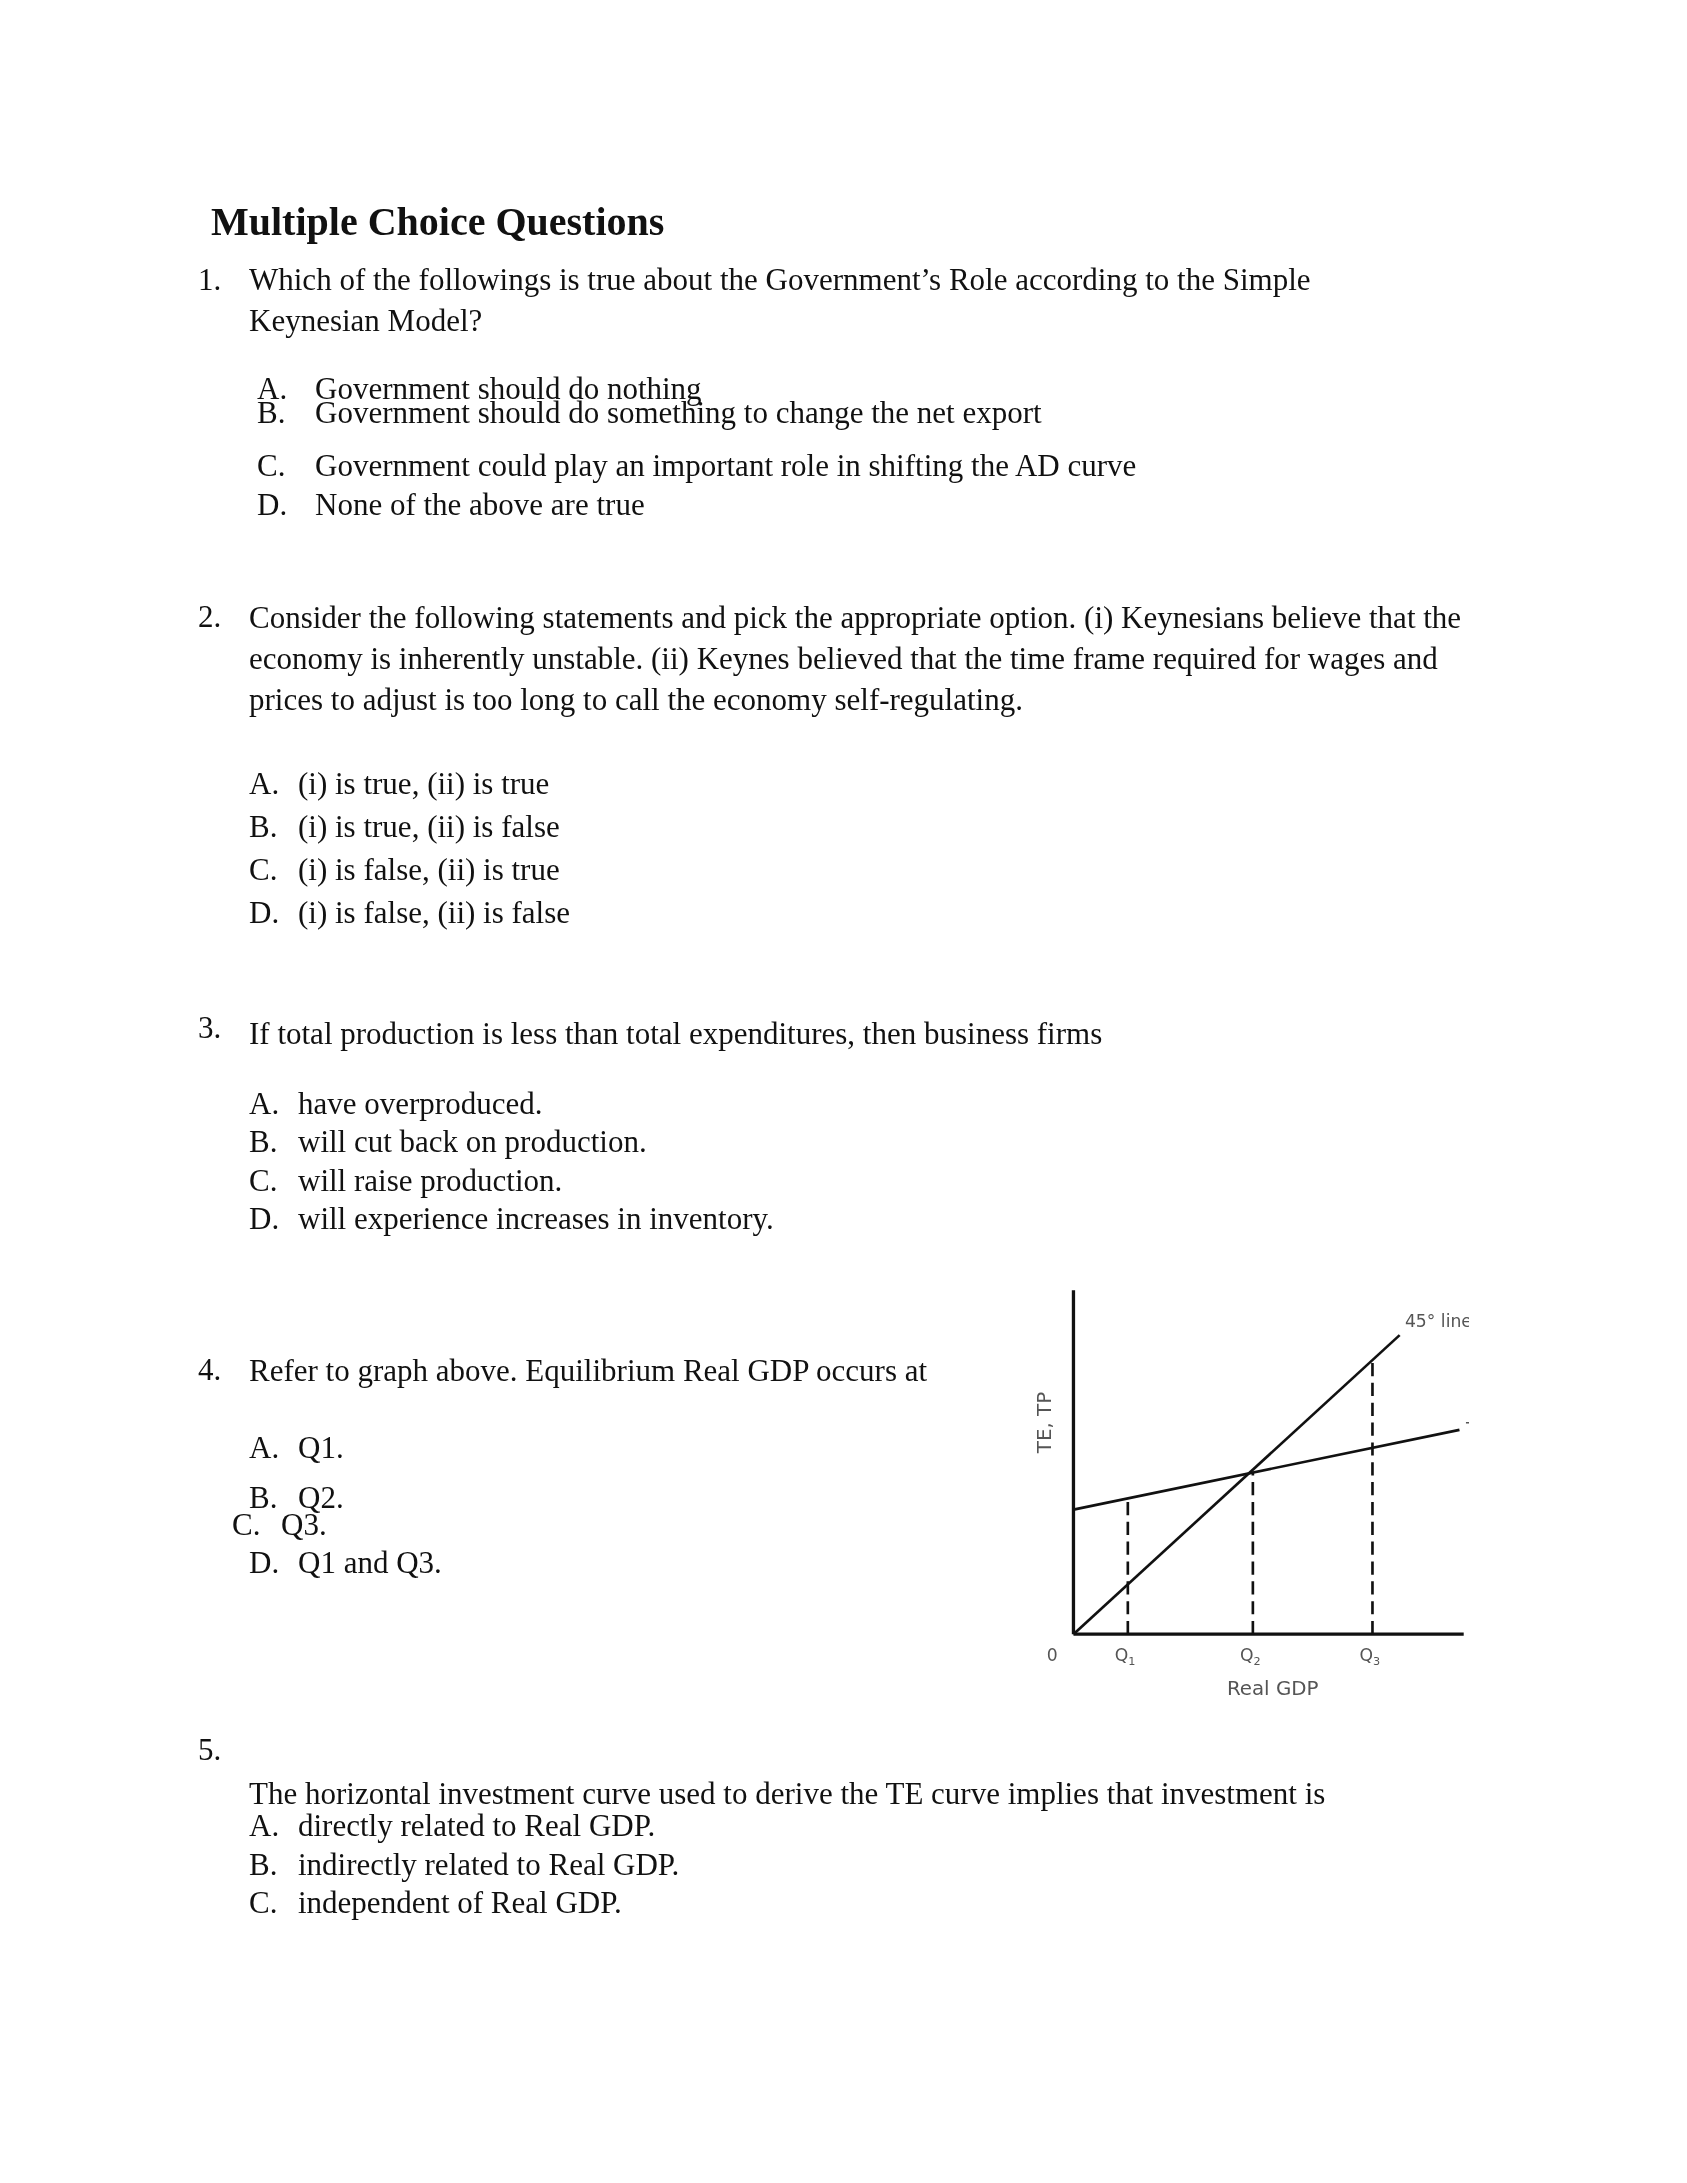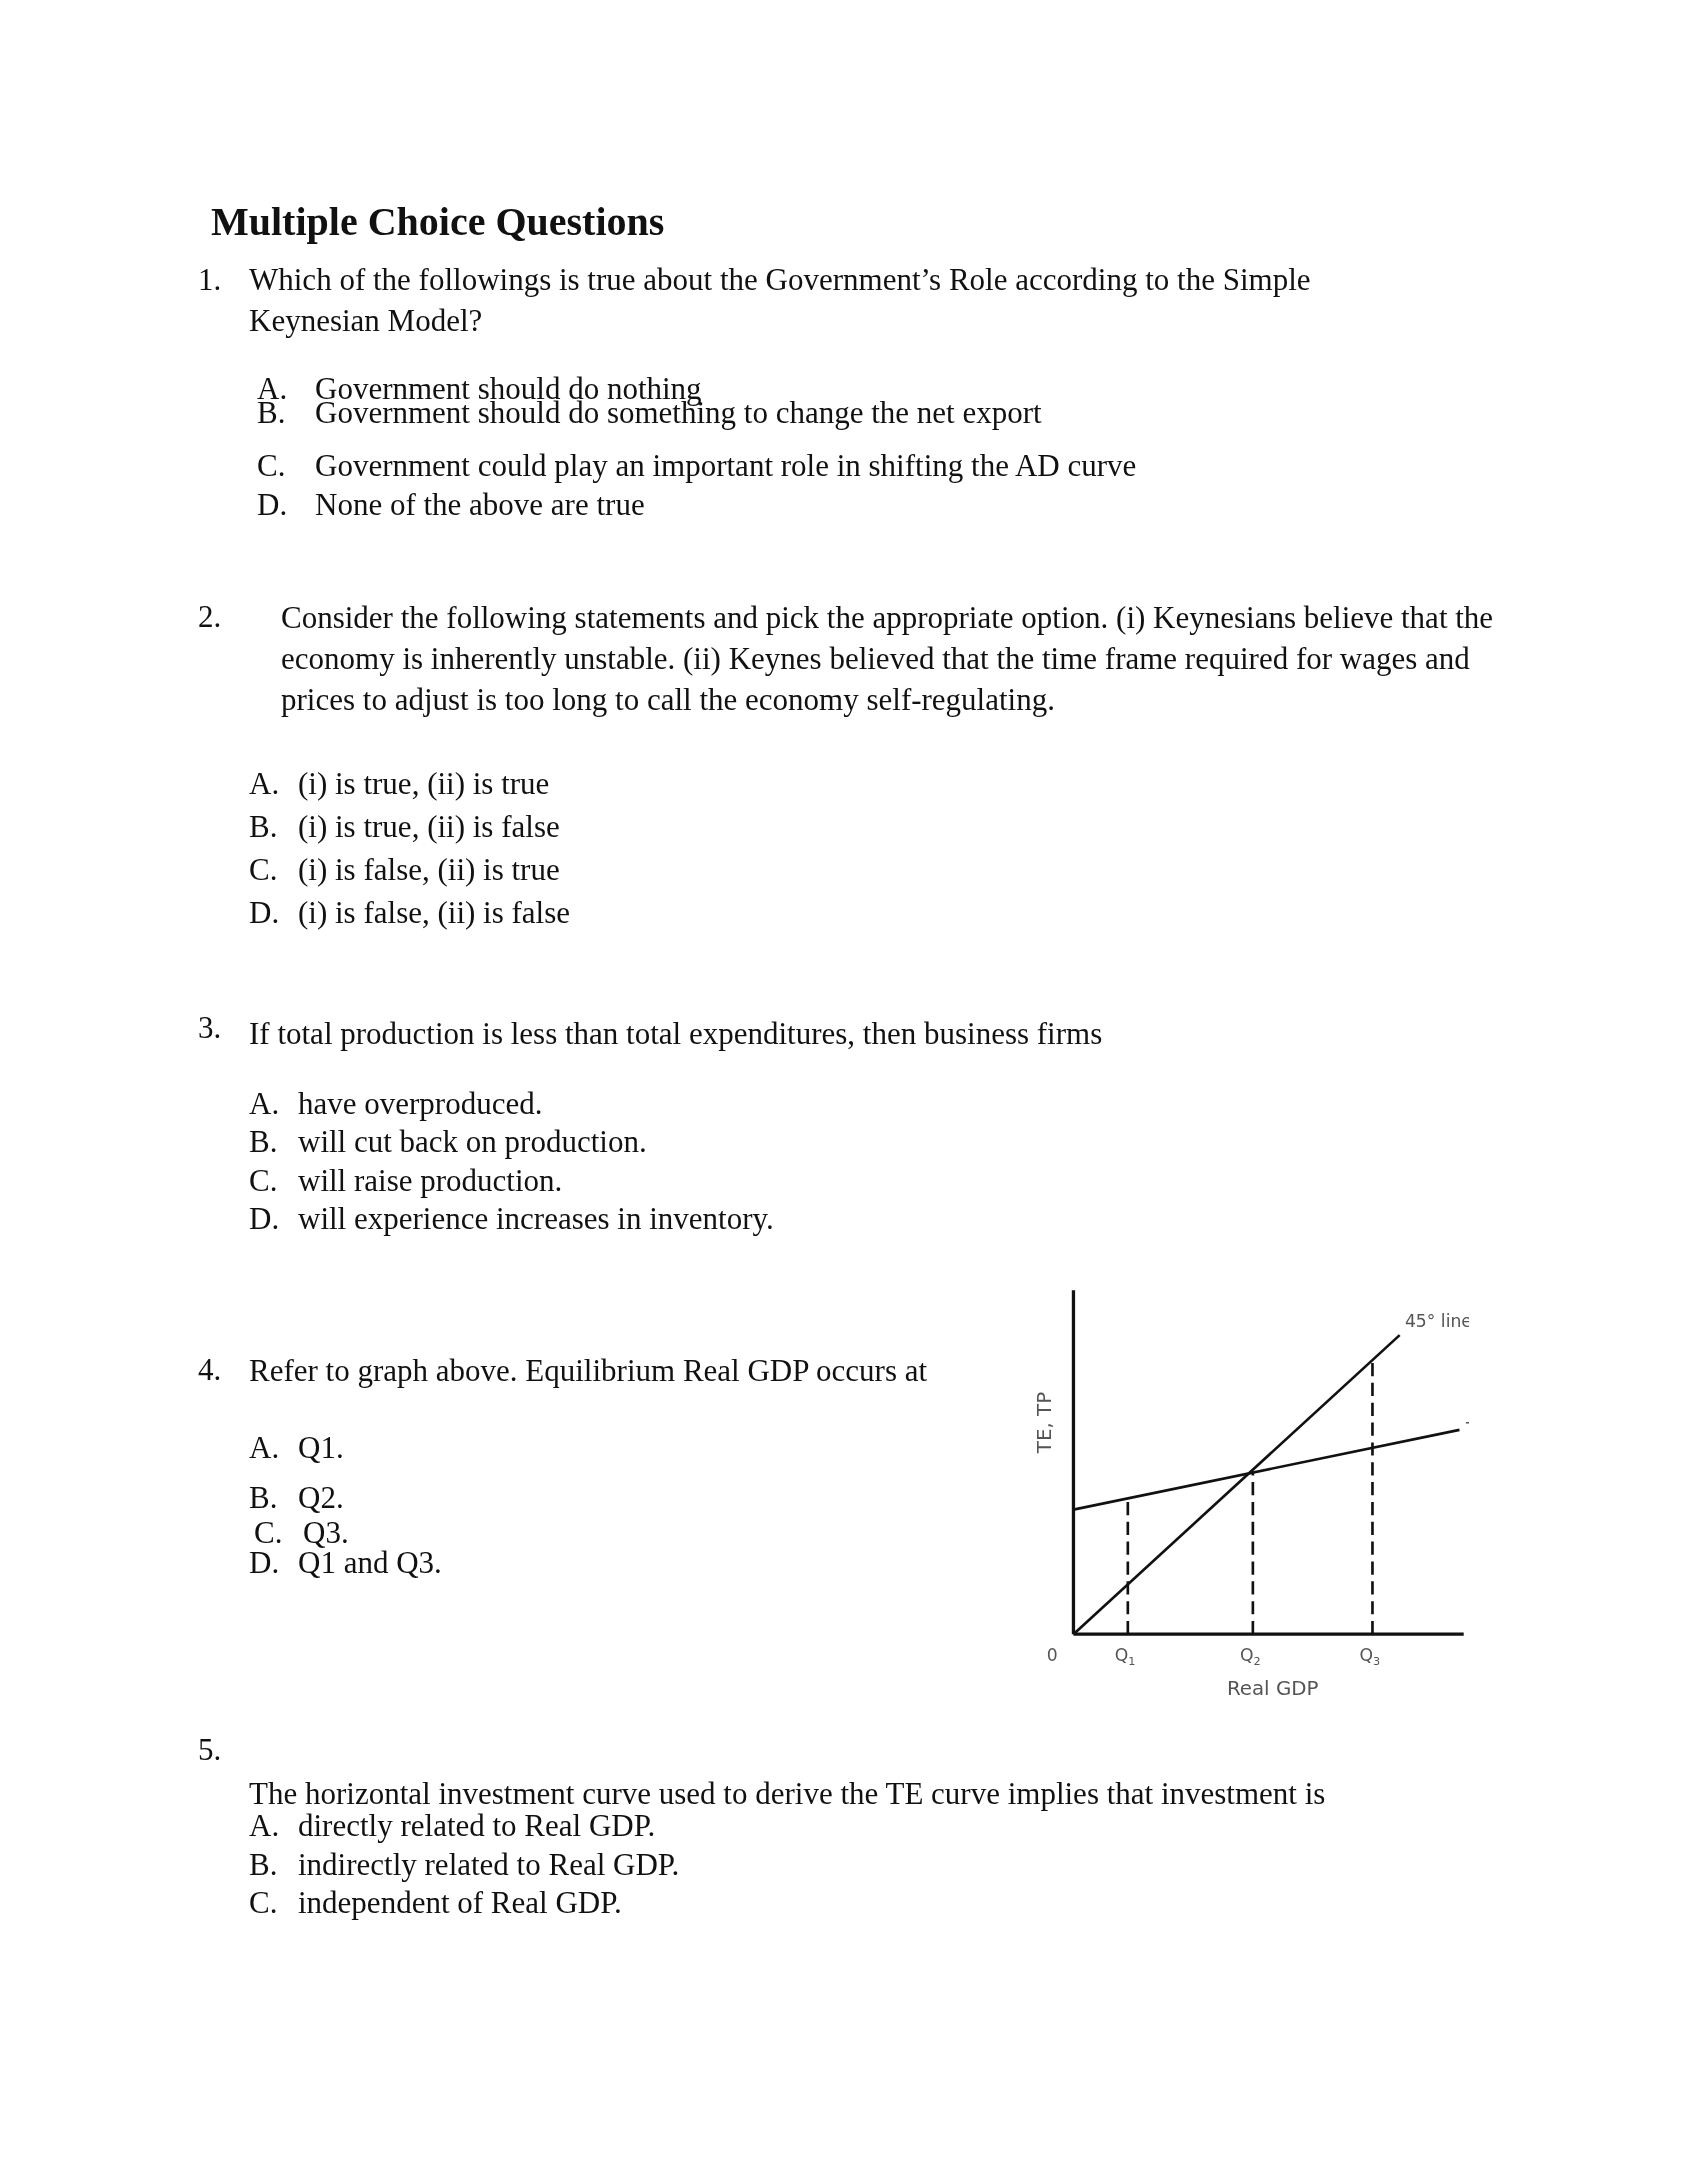--- a/index.html
+++ b/index.html
@@ -31,21 +31,21 @@
   <div class="opt" style="left:257px; top:447px;">
     <span class="letter" style="width:58px;">C.</span><span>Government could play an important role in shifting the AD curve</span>
   </div>
   <div class="opt" style="left:257px; top:486px;">
     <span class="letter" style="width:58px;">D.</span><span>None of the above are true</span>
   </div>
 </div>
 
 <div>
   <span class="qnum" style="left:198px; top:599px;">2.</span>
-  <span class="qtext" style="left:249px; top:597px; width:1244px;margin-left:32px;">Consider the following statements and pick the appropriate option. (i) Keynesians believe that the economy is inherently unstable. (ii) Keynes believed that the time frame required for wages and prices to adjust is too long to call the economy self-regulating.</span>
+  <span class="qtext" style="left:249px; top:597px; width:1244px;">Consider the following statements and pick the appropriate option. (i) Keynesians believe that the economy is inherently unstable. (ii) Keynes believed that the time frame required for wages and prices to adjust is too long to call the economy self-regulating.</span>
   <div class="opt" style="left:249px; top:765px;">
     <span class="letter" style="width:49px;">A.</span><span>(i) is true, (ii) is true</span>
   </div>
   <div class="opt" style="left:249px; top:808px;">
     <span class="letter" style="width:49px;">B.</span><span>(i) is true, (ii) is false</span>
   </div>
   <div class="opt" style="left:249px; top:851px;">
     <span class="letter" style="width:49px;">C.</span><span>(i) is false, (ii) is true</span>
   </div>
   <div class="opt" style="left:249px; top:894px;">
@@ -72,21 +72,21 @@
 
 <div>
   <span class="qnum" style="left:198px; top:1352px;">4.</span>
   <span class="qtext" style="left:249px; top:1350px; width:761px;">Refer to graph above. Equilibrium Real GDP occurs at</span>
   <div class="opt" style="left:249px; top:1429px;">
     <span class="letter" style="width:49px;">A.</span><span>Q1.</span>
   </div>
   <div class="opt" style="left:249px; top:1467px;margin-top:12px;">
     <span class="letter" style="width:49px;">B.</span><span>Q2.</span>
   </div>
-  <div class="opt" style="left:254px; top:1506px;margin-top:8px;">
+  <div class="opt" style="left:232px; top:1506px;">
     <span class="letter" style="width:49px;">C.</span><span>Q3.</span>
   </div>
   <div class="opt" style="left:249px; top:1544px;">
     <span class="letter" style="width:49px;">D.</span><span>Q1 and Q3.</span>
   </div>
 </div>
 
 <svg id="chart" viewBox="0 0 700 650" xmlns="http://www.w3.org/2000/svg">
   <g id="chart-lines">
       <line x1="102" y1="540" x2="102" y2="20" stroke="#111" stroke-width="5"></line>

